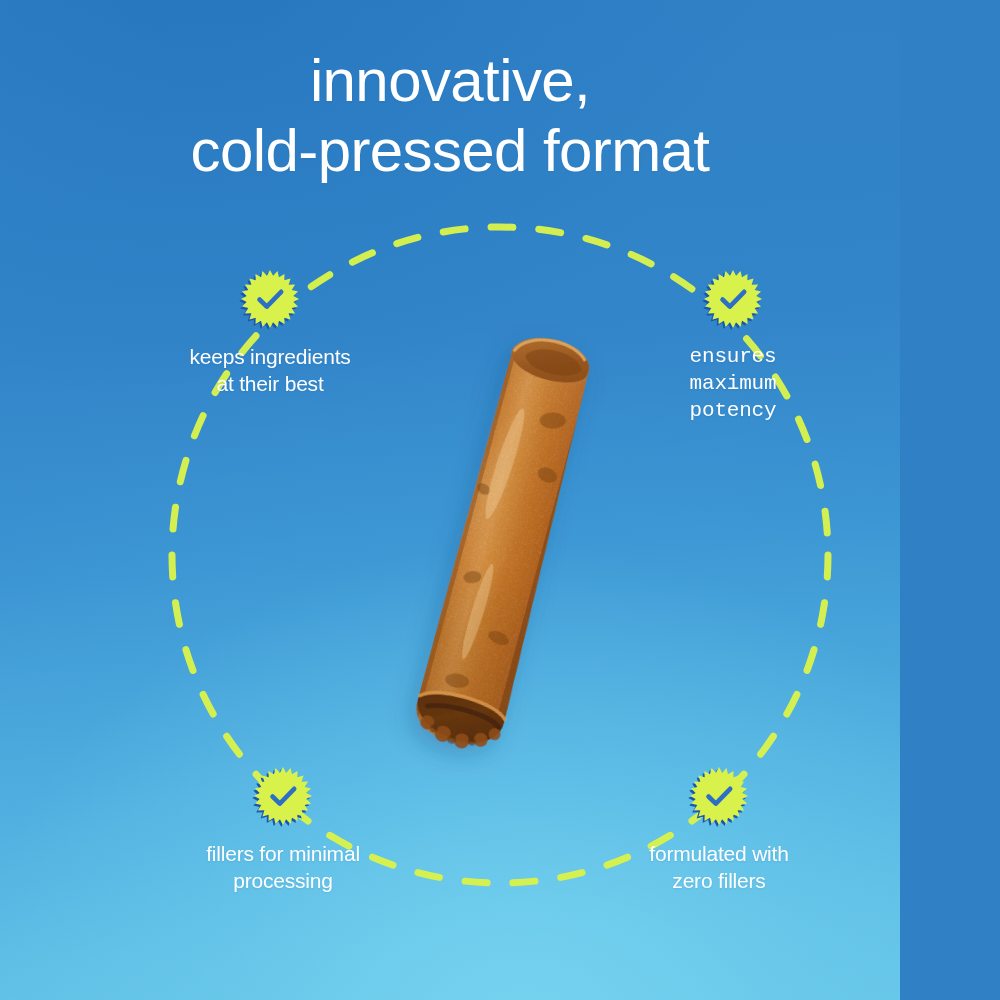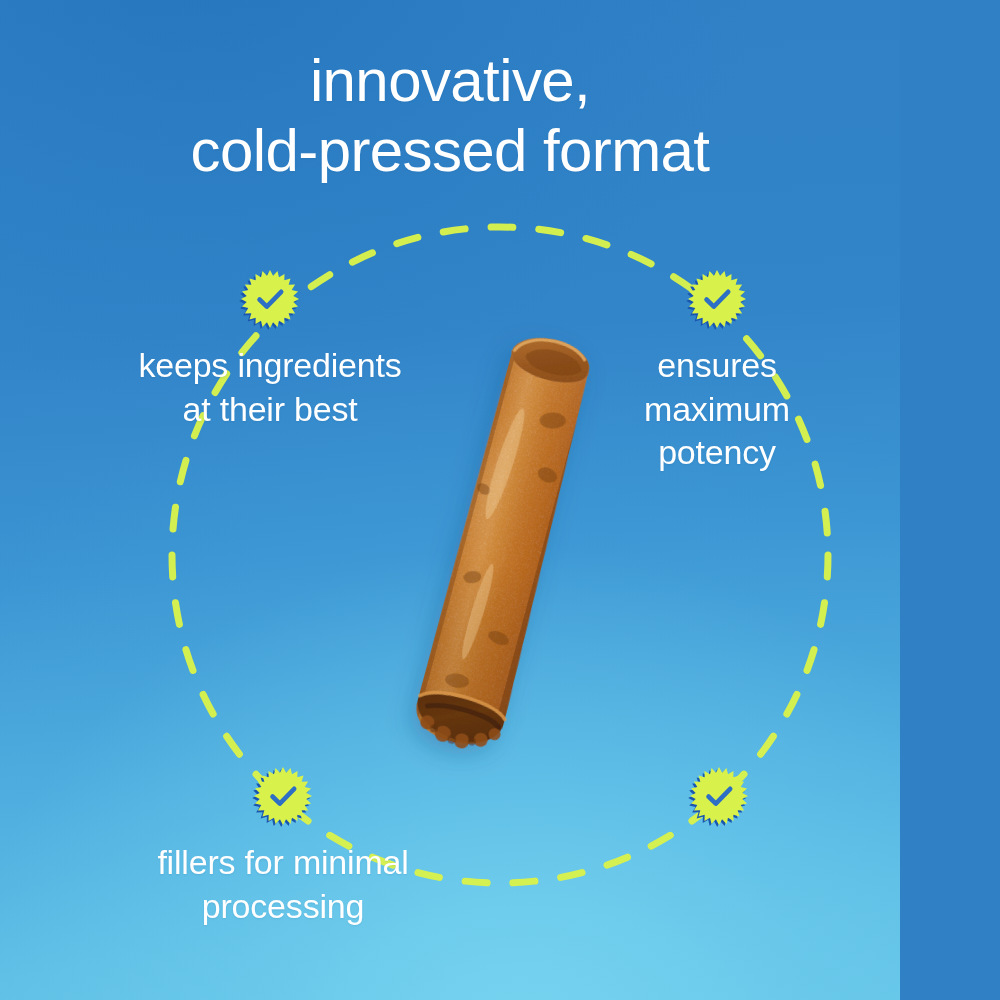--- a/index.html
+++ b/index.html
@@ -70,21 +70,21 @@
   }
   .badge {
     position: relative;
     width: 62px;
     height: 62px;
     margin: 0 auto;
   }
   .badge svg { display: block; width: 62px; height: 62px; overflow: visible; }
   .feature-label {
     margin-top: 14px;
-    font-size: 34px;
+    font-size: 21px;
     line-height: 1.28;
     letter-spacing: -0.2px;
     white-space: pre-line;
     text-shadow: 0 1px 2px rgba(20,80,140,0.12);
   }
 
   
   .product {
     position: absolute;
     left: 500px;
@@ -242,21 +242,21 @@
         <div class="badge">
           <svg viewBox="0 0 62 62">
             <path d="M29.20,4.00L32.27,9.70L36.71,4.99L38.19,11.29L43.70,7.89L43.51,14.36L49.71,12.49L47.84,18.69L54.31,18.50L50.91,24.01L57.21,25.49L52.50,29.93L58.20,33.00L52.50,36.07L57.21,40.51L50.91,41.99L54.31,47.50L47.84,47.31L49.71,53.51L43.51,51.64L43.70,58.11L38.19,54.71L36.71,61.01L32.27,56.30L29.20,62.00L26.13,56.30L21.69,61.01L20.21,54.71L14.70,58.11L14.89,51.64L8.69,53.51L10.56,47.31L4.09,47.50L7.49,41.99L1.19,40.51L5.90,36.07L0.20,33.00L5.90,29.93L1.19,25.49L7.49,24.01L4.09,18.50L10.56,18.69L8.69,12.49L14.89,14.36L14.70,7.89L20.21,11.29L21.69,4.99L26.13,9.70Z" fill="#1a56b0"></path>
             <path d="M31.00,2.00L34.07,7.70L38.51,2.99L39.99,9.29L45.50,5.89L45.31,12.36L51.51,10.49L49.64,16.69L56.11,16.50L52.71,22.01L59.01,23.49L54.30,27.93L60.00,31.00L54.30,34.07L59.01,38.51L52.71,39.99L56.11,45.50L49.64,45.31L51.51,51.51L45.31,49.64L45.50,56.11L39.99,52.71L38.51,59.01L34.07,54.30L31.00,60.00L27.93,54.30L23.49,59.01L22.01,52.71L16.50,56.11L16.69,49.64L10.49,51.51L12.36,45.31L5.89,45.50L9.29,39.99L2.99,38.51L7.70,34.07L2.00,31.00L7.70,27.93L2.99,23.49L9.29,22.01L5.89,16.50L12.36,16.69L10.49,10.49L16.69,12.36L16.50,5.89L22.01,9.29L23.49,2.99L27.93,7.70Z" fill="#d9f24b"></path>
             <path d="M20.5,31.5 L27.8,38.6 L42.2,23.8" fill="none" stroke="#2d6fc4" stroke-width="4.6" stroke-linecap="round" stroke-linejoin="round"></path>
           </svg>
         </div>
         <div class="feature-label">keeps ingredients
 at their best</div>
       </div>
-      <div class="feature" style="left: 717px; top: 268px;">
+      <div class="feature" style="left: 733px; top: 268px; font-family: Liberation Mono, monospace;">
         <div class="badge">
           <svg viewBox="0 0 62 62">
             <path d="M29.20,4.00L32.27,9.70L36.71,4.99L38.19,11.29L43.70,7.89L43.51,14.36L49.71,12.49L47.84,18.69L54.31,18.50L50.91,24.01L57.21,25.49L52.50,29.93L58.20,33.00L52.50,36.07L57.21,40.51L50.91,41.99L54.31,47.50L47.84,47.31L49.71,53.51L43.51,51.64L43.70,58.11L38.19,54.71L36.71,61.01L32.27,56.30L29.20,62.00L26.13,56.30L21.69,61.01L20.21,54.71L14.70,58.11L14.89,51.64L8.69,53.51L10.56,47.31L4.09,47.50L7.49,41.99L1.19,40.51L5.90,36.07L0.20,33.00L5.90,29.93L1.19,25.49L7.49,24.01L4.09,18.50L10.56,18.69L8.69,12.49L14.89,14.36L14.70,7.89L20.21,11.29L21.69,4.99L26.13,9.70Z" fill="#1a56b0"></path>
             <path d="M31.00,2.00L34.07,7.70L38.51,2.99L39.99,9.29L45.50,5.89L45.31,12.36L51.51,10.49L49.64,16.69L56.11,16.50L52.71,22.01L59.01,23.49L54.30,27.93L60.00,31.00L54.30,34.07L59.01,38.51L52.71,39.99L56.11,45.50L49.64,45.31L51.51,51.51L45.31,49.64L45.50,56.11L39.99,52.71L38.51,59.01L34.07,54.30L31.00,60.00L27.93,54.30L23.49,59.01L22.01,52.71L16.50,56.11L16.69,49.64L10.49,51.51L12.36,45.31L5.89,45.50L9.29,39.99L2.99,38.51L7.70,34.07L2.00,31.00L7.70,27.93L2.99,23.49L9.29,22.01L5.89,16.50L12.36,16.69L10.49,10.49L16.69,12.36L16.50,5.89L22.01,9.29L23.49,2.99L27.93,7.70Z" fill="#d9f24b"></path>
             <path d="M20.5,31.5 L27.8,38.6 L42.2,23.8" fill="none" stroke="#2d6fc4" stroke-width="4.6" stroke-linecap="round" stroke-linejoin="round"></path>
           </svg>
         </div>
         <div class="feature-label">ensures
 maximum
 potency</div>
@@ -273,16 +273,18 @@
 processing</div>
       </div>
       <div class="feature" style="left: 719px; top: 765px;">
         <div class="badge">
           <svg viewBox="0 0 62 62">
             <path d="M29.20,4.00L32.27,9.70L36.71,4.99L38.19,11.29L43.70,7.89L43.51,14.36L49.71,12.49L47.84,18.69L54.31,18.50L50.91,24.01L57.21,25.49L52.50,29.93L58.20,33.00L52.50,36.07L57.21,40.51L50.91,41.99L54.31,47.50L47.84,47.31L49.71,53.51L43.51,51.64L43.70,58.11L38.19,54.71L36.71,61.01L32.27,56.30L29.20,62.00L26.13,56.30L21.69,61.01L20.21,54.71L14.70,58.11L14.89,51.64L8.69,53.51L10.56,47.31L4.09,47.50L7.49,41.99L1.19,40.51L5.90,36.07L0.20,33.00L5.90,29.93L1.19,25.49L7.49,24.01L4.09,18.50L10.56,18.69L8.69,12.49L14.89,14.36L14.70,7.89L20.21,11.29L21.69,4.99L26.13,9.70Z" fill="#1a56b0"></path>
             <path d="M31.00,2.00L34.07,7.70L38.51,2.99L39.99,9.29L45.50,5.89L45.31,12.36L51.51,10.49L49.64,16.69L56.11,16.50L52.71,22.01L59.01,23.49L54.30,27.93L60.00,31.00L54.30,34.07L59.01,38.51L52.71,39.99L56.11,45.50L49.64,45.31L51.51,51.51L45.31,49.64L45.50,56.11L39.99,52.71L38.51,59.01L34.07,54.30L31.00,60.00L27.93,54.30L23.49,59.01L22.01,52.71L16.50,56.11L16.69,49.64L10.49,51.51L12.36,45.31L5.89,45.50L9.29,39.99L2.99,38.51L7.70,34.07L2.00,31.00L7.70,27.93L2.99,23.49L9.29,22.01L5.89,16.50L12.36,16.69L10.49,10.49L16.69,12.36L16.50,5.89L22.01,9.29L23.49,2.99L27.93,7.70Z" fill="#d9f24b"></path>
             <path d="M20.5,31.5 L27.8,38.6 L42.2,23.8" fill="none" stroke="#2d6fc4" stroke-width="4.6" stroke-linecap="round" stroke-linejoin="round"></path>
           </svg>
         </div>
+        <div class="feature-label">formulated with
+zero fillers</div>
       </div>
     </div>
 
 </div>
 
 </body></html>

